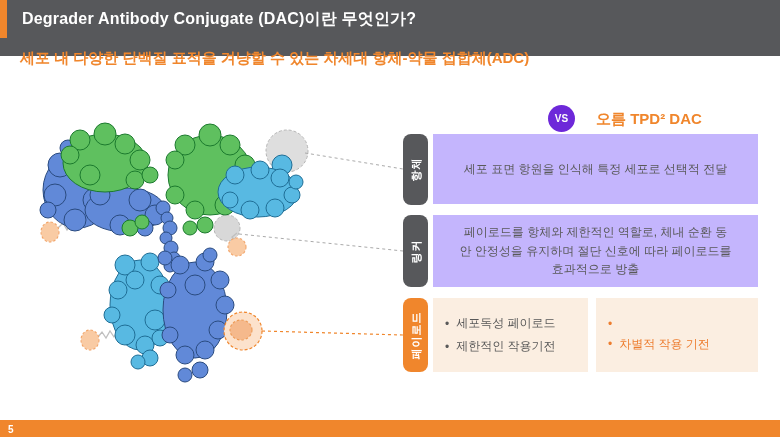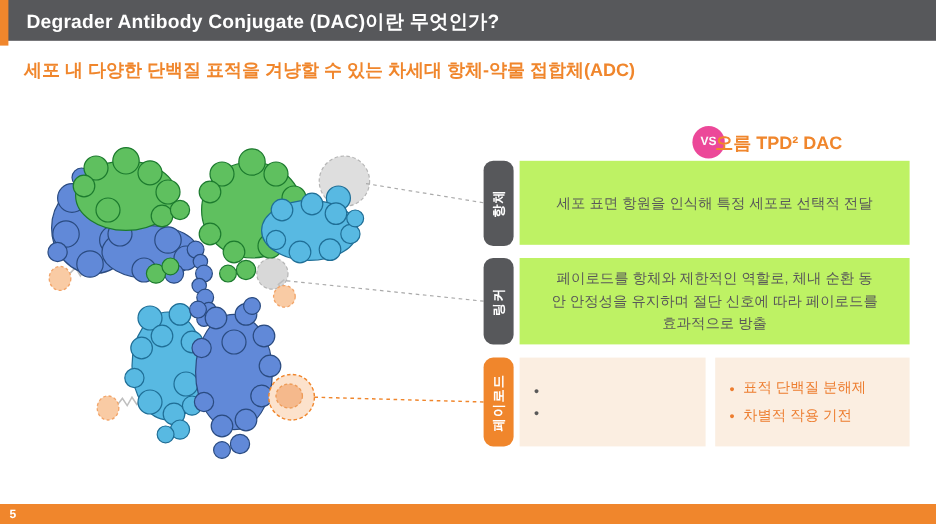--- a/index.html
+++ b/index.html
@@ -2,47 +2,47 @@
 <html><head>
 <meta charset="utf-8">
 <style>
   * { margin:0; padding:0; box-sizing:border-box; }
   html,body { background:#ffffff; }
   .slide {
     position:relative; width:780px; height:437px; background:#ffffff;
     overflow:hidden; font-family:"Liberation Sans", sans-serif;
   }
   
-  .header { position:absolute; top:0; left:0; width:780px; height:34px; background:#57585B; }
+  .header { position:absolute; top:0; left:0; width:780px; height:56px; background:#57585B; }
   .accent-stripe { position:absolute; top:0; left:0; width:7px; height:38px; background:#F0862C; }
   .header-title {
     position:absolute; top:0; left:22px; height:38px; line-height:38px;
     color:#ffffff; font-size:16px; font-weight:bold; letter-spacing:0.2px;
   }
   .subtitle {
     position:absolute; top:49px; left:20px;
     color:#F0862C; font-size:15px; font-weight:bold;
   }
   
   .hdr-left {
     position:absolute; top:110px; left:433px; width:155px; text-align:center;
     color:#57585B; font-size:15px; font-weight:bold;
   }
   .vs-badge {
-    position:absolute; top:105px; left:577px; width:27px; height:27px; border-radius:50%;
-    background:#ec4899; color:#fbfbfb; font-size:10px; font-weight:bold;
+    position:absolute; top:105px; left:548px; width:27px; height:27px; border-radius:50%;
+    background:#6d28d9; color:#fbfbfb; font-size:10px; font-weight:bold;
     display:flex; align-items:center; justify-content:center;
   }
   .hdr-right {
     position:absolute; top:110px; left:596px; width:162px; 
     color:#F0862C; font-size:15px; font-weight:bold;
   }
   
   .row-box {
-    position:absolute; left:433px; width:325px; background:#bef264;
+    position:absolute; left:433px; width:325px; background:#c4b5fd;
     display:flex; align-items:center; justify-content:center;
     color:#595959; font-size:12px; text-align:center; line-height:1.55; padding:0 26px;
   }
   .row1 { top:134px; height:70px; }
   .row2 { top:215px; height:72px; }
   .split-box {
     position:absolute; top:298px; height:74px; background:#FBEEE1;
     display:flex; flex-direction:column; justify-content:center; gap:6px; padding:0 12px;
   }
   .split-left  { left:433px; width:155px; }
@@ -232,29 +232,30 @@
   <div class="row-box row2">
     <span>페이로드를 항체와 제한적인 역할로, 체내 순환 동안 안정성을 유지하며 절단 신호에 따라 페이로드를 효과적으로 방출</span>
   </div>
 
   <div class="tab tab3">
     <span>페이로드</span>
   </div>
   <div class="split-box split-left">
     <div class="bullet-item">
       <span class="dot">•</span>
-    </div>
-    <div class="bullet-item">
-      <span class="dot">•</span>
+      <span>세포독성 페이로드</span>
+    </div>
+    <div class="bullet-item">
+      <span class="dot">•</span>
+      <span>제한적인 작용기전</span>
     </div>
   </div>
   <div class="split-box split-right">
     <div class="bullet-item">
       <span class="dot">•</span>
-      <span>표적 단백질 분해제</span>
     </div>
     <div class="bullet-item">
       <span class="dot">•</span>
       <span>차별적 작용 기전</span>
     </div>
   </div>
 
   <div class="footer">
     <span class="page-number">5</span>
     <span class="company">ORUM THERAPEUTICS</span>

